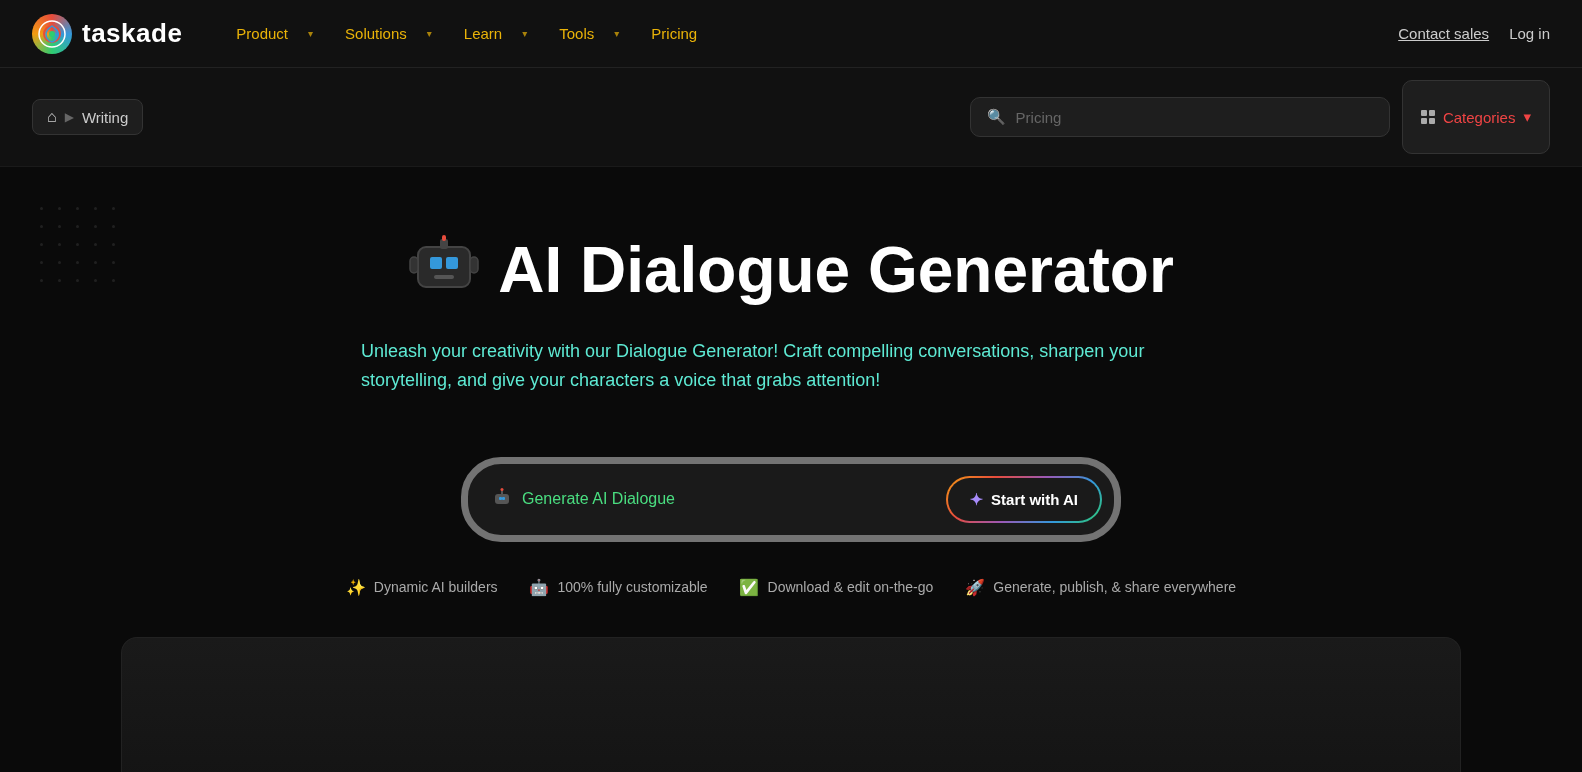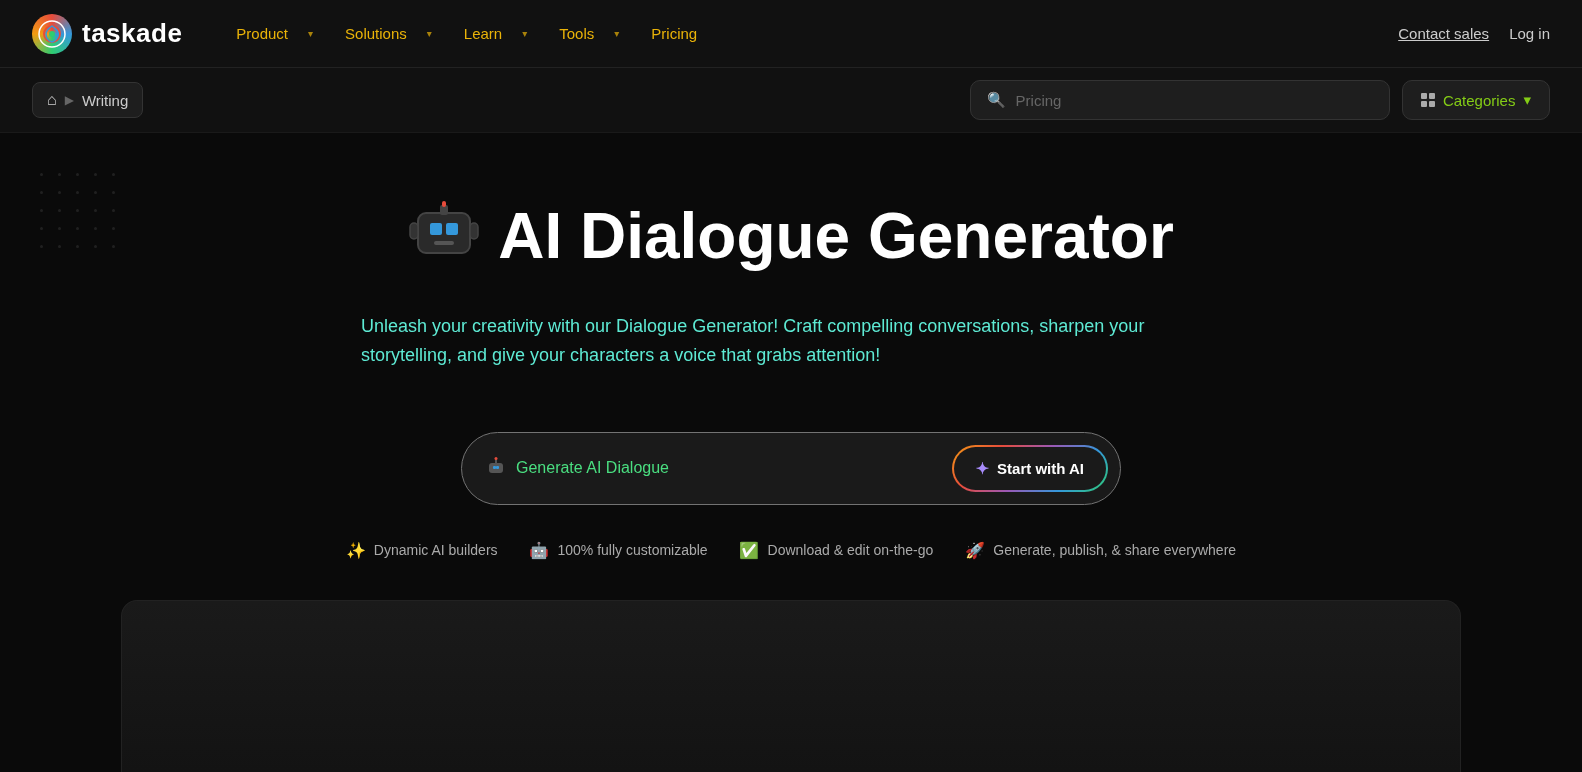--- a/index.html
+++ b/index.html
@@ -180,22 +180,22 @@
       font-size: 15px;
     }
 
     .categories-btn {
       display: flex;
       align-items: center;
       gap: 8px;
       background: #1e1e1e;
       border: 1px solid #333;
       border-radius: 10px;
-      padding: 10px 18px;
-      color: #84cc16;
+      padding: 27px 18px;
+      color: #ef4444;
       font-size: 15px;
       cursor: pointer;
     }
 
     .categories-icon {
       display: grid;
       grid-template-columns: 1fr 1fr;
       gap: 2px;
       width: 14px;
       height: 14px;
@@ -232,21 +232,21 @@
       width: 3px;
       height: 3px;
       background: #555;
       border-radius: 50%;
     }
 
     .hero-title-wrap {
       display: flex;
       align-items: center;
       gap: 18px;
-      margin-bottom: 32px;
+      margin-bottom: 23px;
     }
 
     .robot-icon {
       font-size: 64px;
     }
 
     .hero-title {
       font-size: 64px;
       font-weight: 800;
       color: #ffffff;
@@ -260,21 +260,21 @@
       line-height: 1.6;
       margin-bottom: 62px;
     }
 
     
     .cta-box {
       display: flex;
       align-items: center;
       justify-content: space-between;
       background: #1a1a1a;
-      border: 1px solid #737373;
+      border: 7px solid #737373;
       border-radius: 40px;
       padding: 12px 12px 12px 24px;
       width: 660px;
       margin-bottom: 36px;
     }
 
     .cta-input-area {
       display: flex;
       align-items: center;
       gap: 10px;

